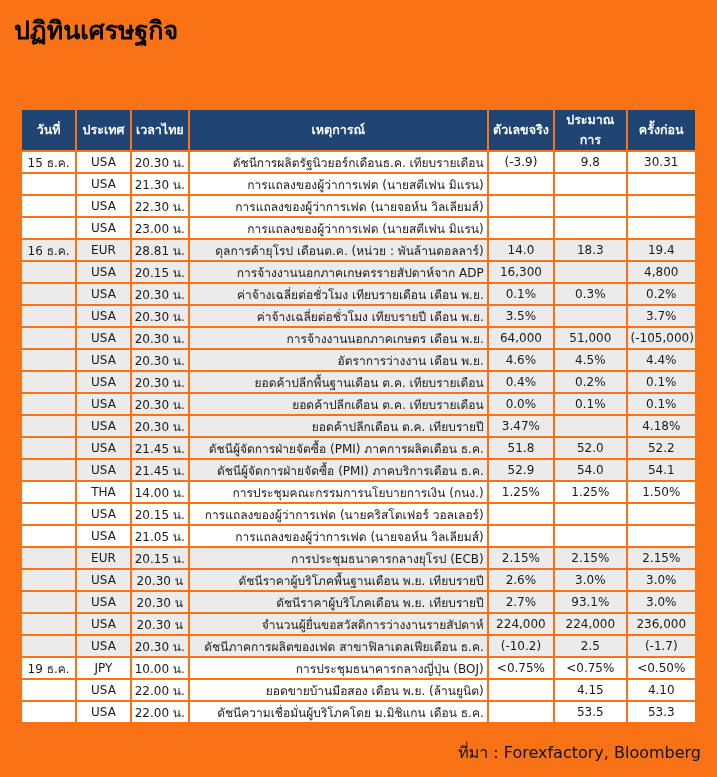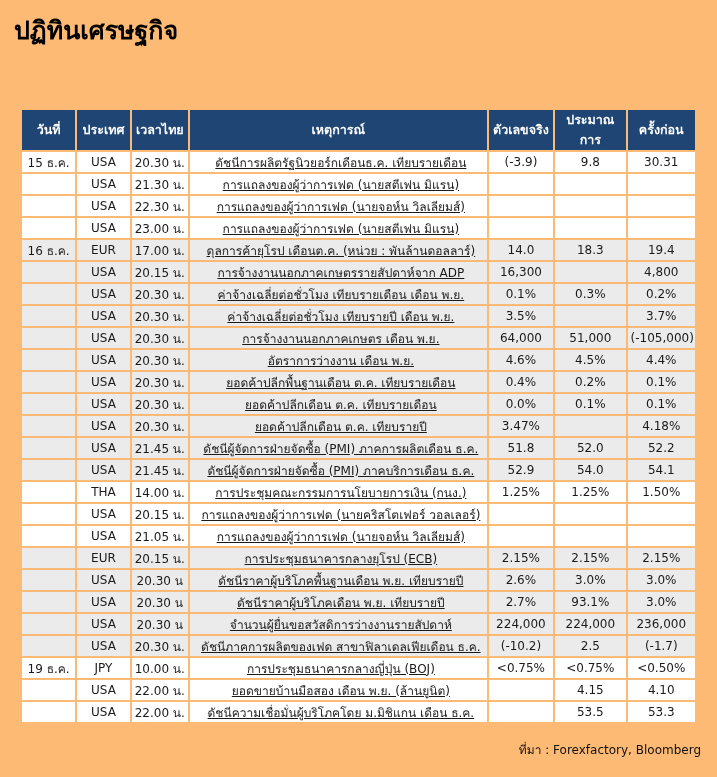--- a/index.html
+++ b/index.html
@@ -6,21 +6,21 @@
   html, body {
     width: 717px;
     background: #ffffff;
     font-family: "DejaVu Sans", "Liberation Sans", sans-serif;
     color: #1a1a1a;
   }
   .page {
     position: relative;
     width: 717px;
     height: 777px;
-    background: #fdba74;
+    background: #f97316;
     overflow: hidden;
   }
   .title {
     position: absolute;
     top: 10px;
     left: 14px;
     font-size: 25px;
     font-weight: 800;
     color: #000000;
     letter-spacing: 0px;
@@ -49,32 +49,31 @@
     height: 20px;
     font-size: 12px;
     text-align: center;
     vertical-align: middle;
     background: #ffffff;
     padding: 0 3px;
     white-space: nowrap;
     overflow: hidden;
   }
   table.calendar td.event-cell {
-    text-align: center;
+    text-align: right;
     padding-left: 8px;
-    text-decoration: underline;
   }
   table.calendar tr.shaded td {
     background: #ebebeb;
   }
   .source {
     position: absolute;
     top: 740px;
     right: 16px;
-    font-size: 12px;
+    font-size: 16px;
     color: #111111;
     text-align: right;
   }
 </style>
 </head>
 <body>
 
 <div class="page">
   <h1 class="title">ปฏิทินเศรษฐกิจ</h1>
 
@@ -132,21 +131,21 @@
           <td>USA</td>
           <td>23.00 น.</td>
           <td class="event-cell">การแถลงของผู้ว่าการเฟด (นายสตีเฟน มิแรน)</td>
           <td></td>
           <td></td>
           <td></td>
         </tr>
         <tr class="shaded">
           <td>16 ธ.ค.</td>
           <td>EUR</td>
-          <td>17.00 น.</td>
+          <td>28.81 น.</td>
           <td class="event-cell">ดุลการค้ายุโรป เดือนต.ค. (หน่วย : พันล้านดอลลาร์)</td>
           <td>14.0</td>
           <td>18.3</td>
           <td>19.4</td>
         </tr>
         <tr class="shaded">
           <td></td>
           <td>USA</td>
           <td>20.15 น.</td>
           <td class="event-cell">การจ้างงานนอกภาคเกษตรรายสัปดาห์จาก ADP</td>

